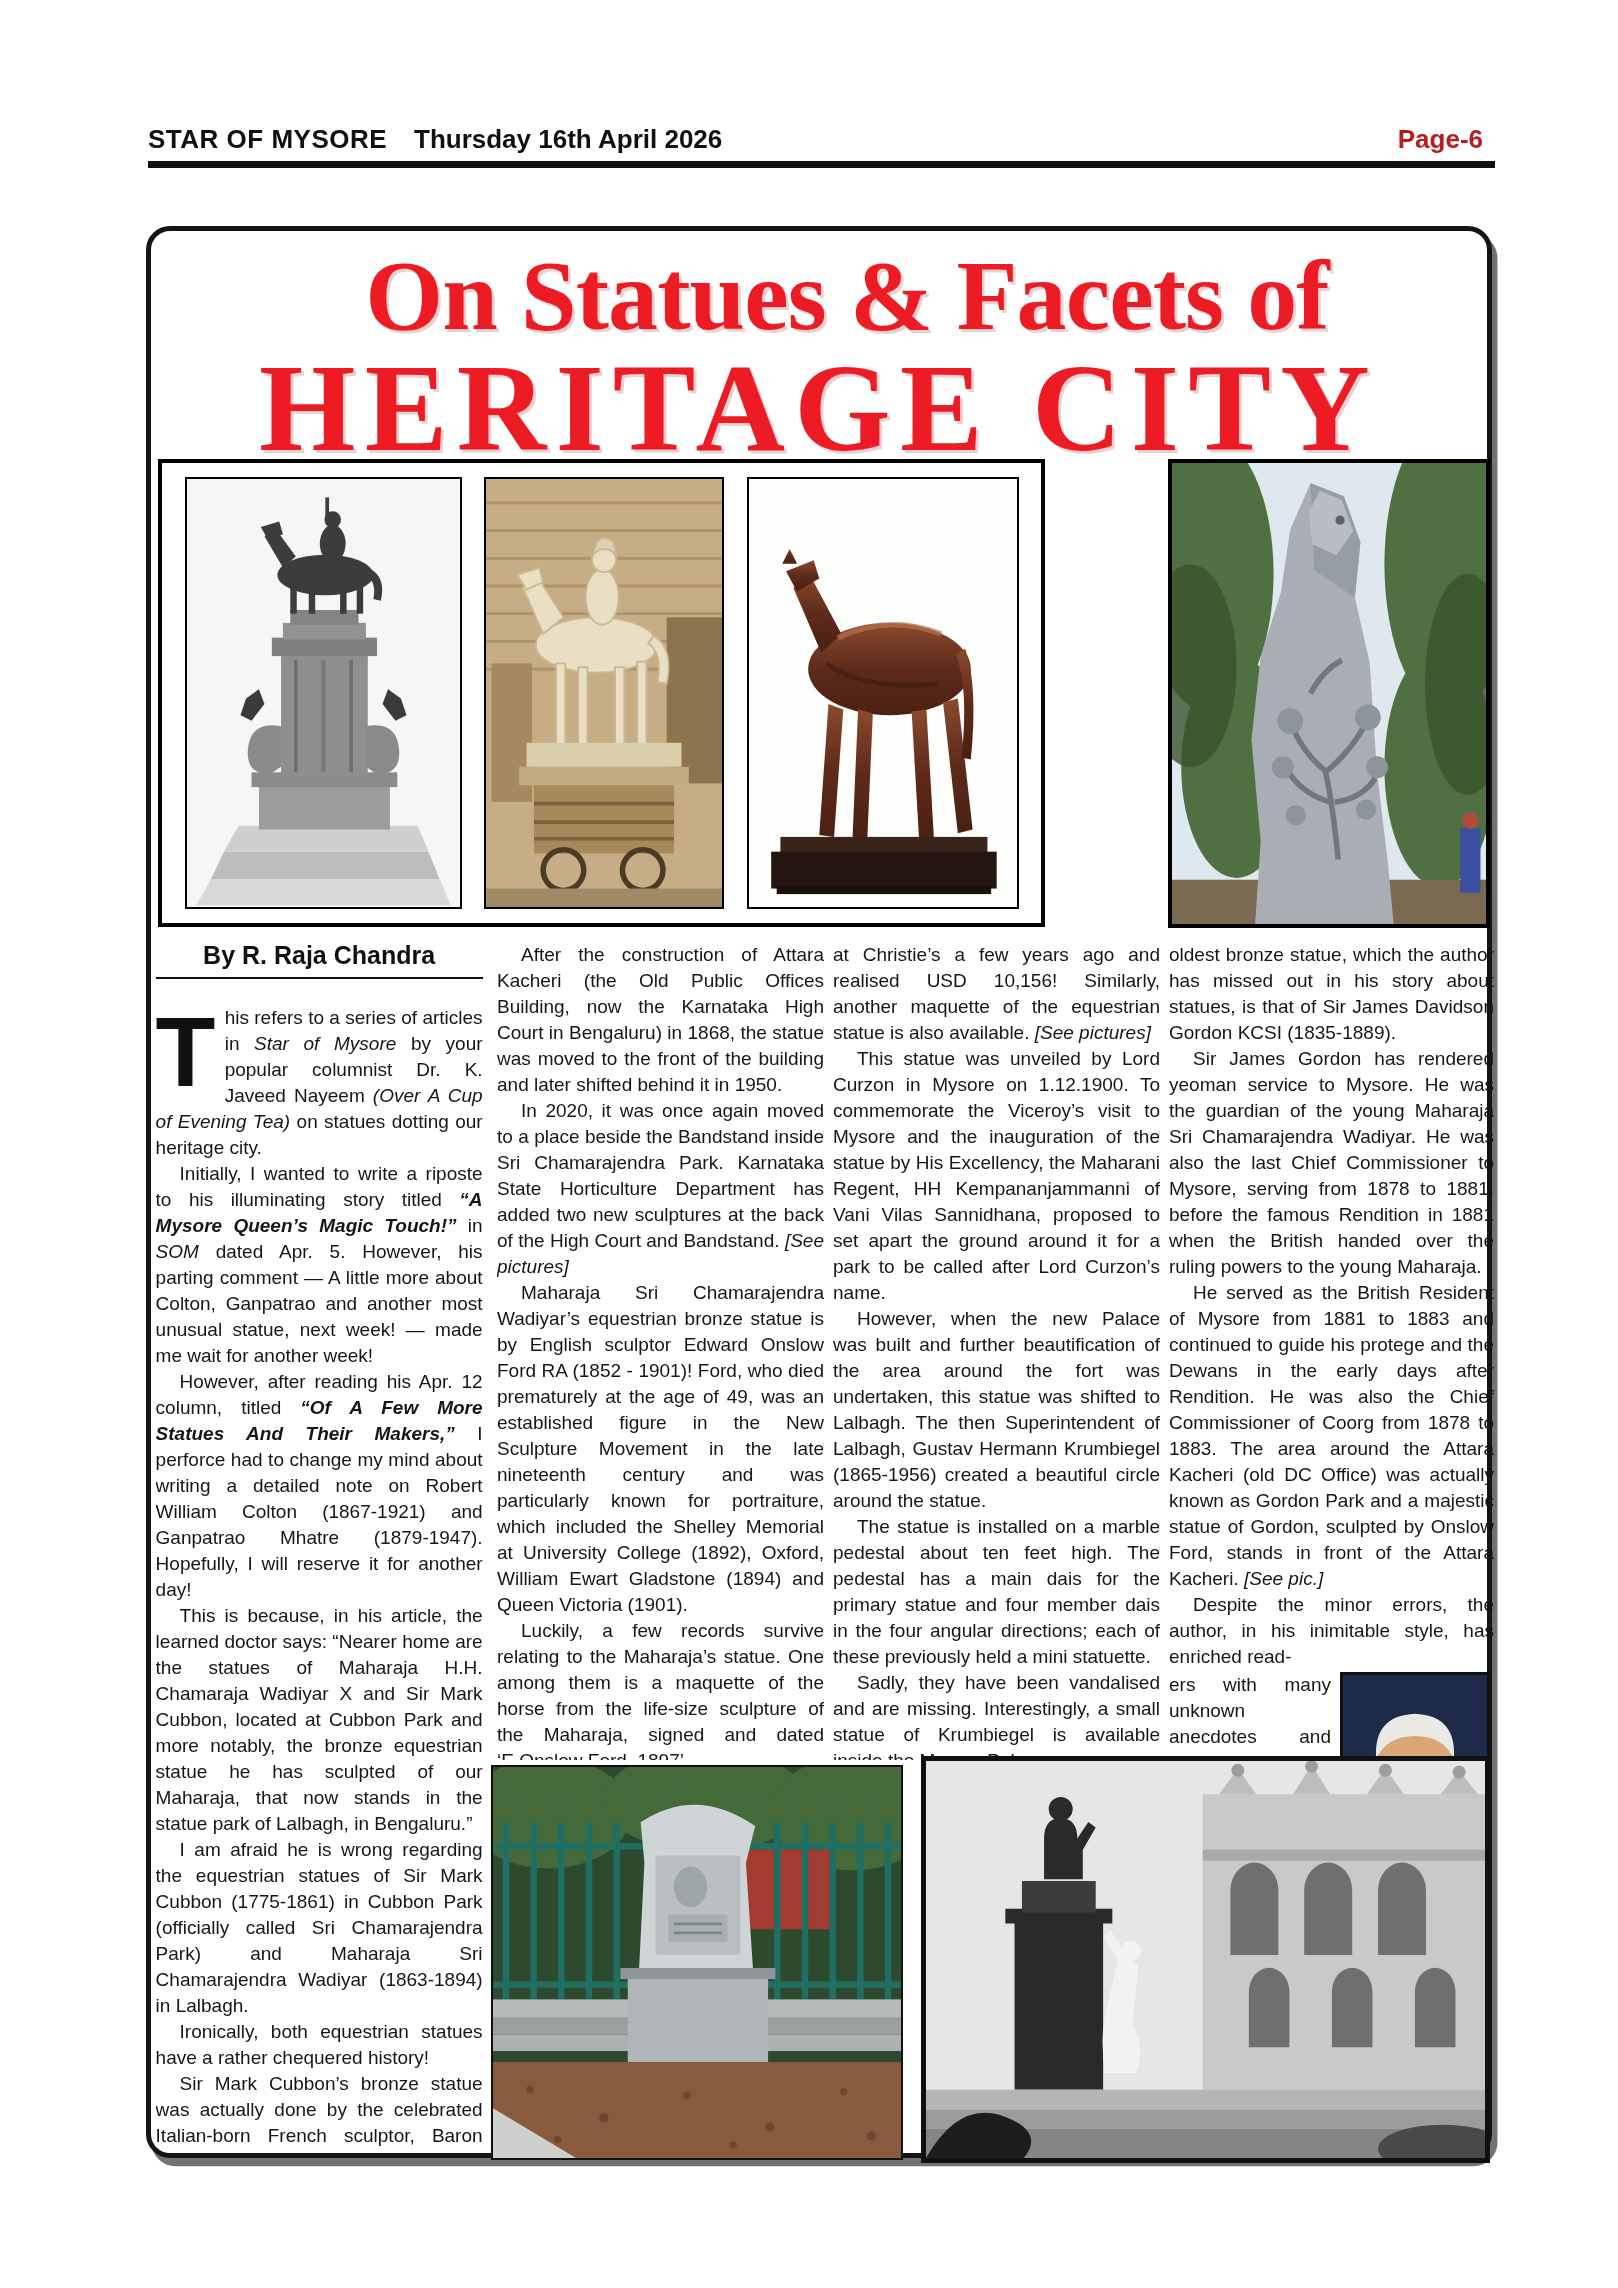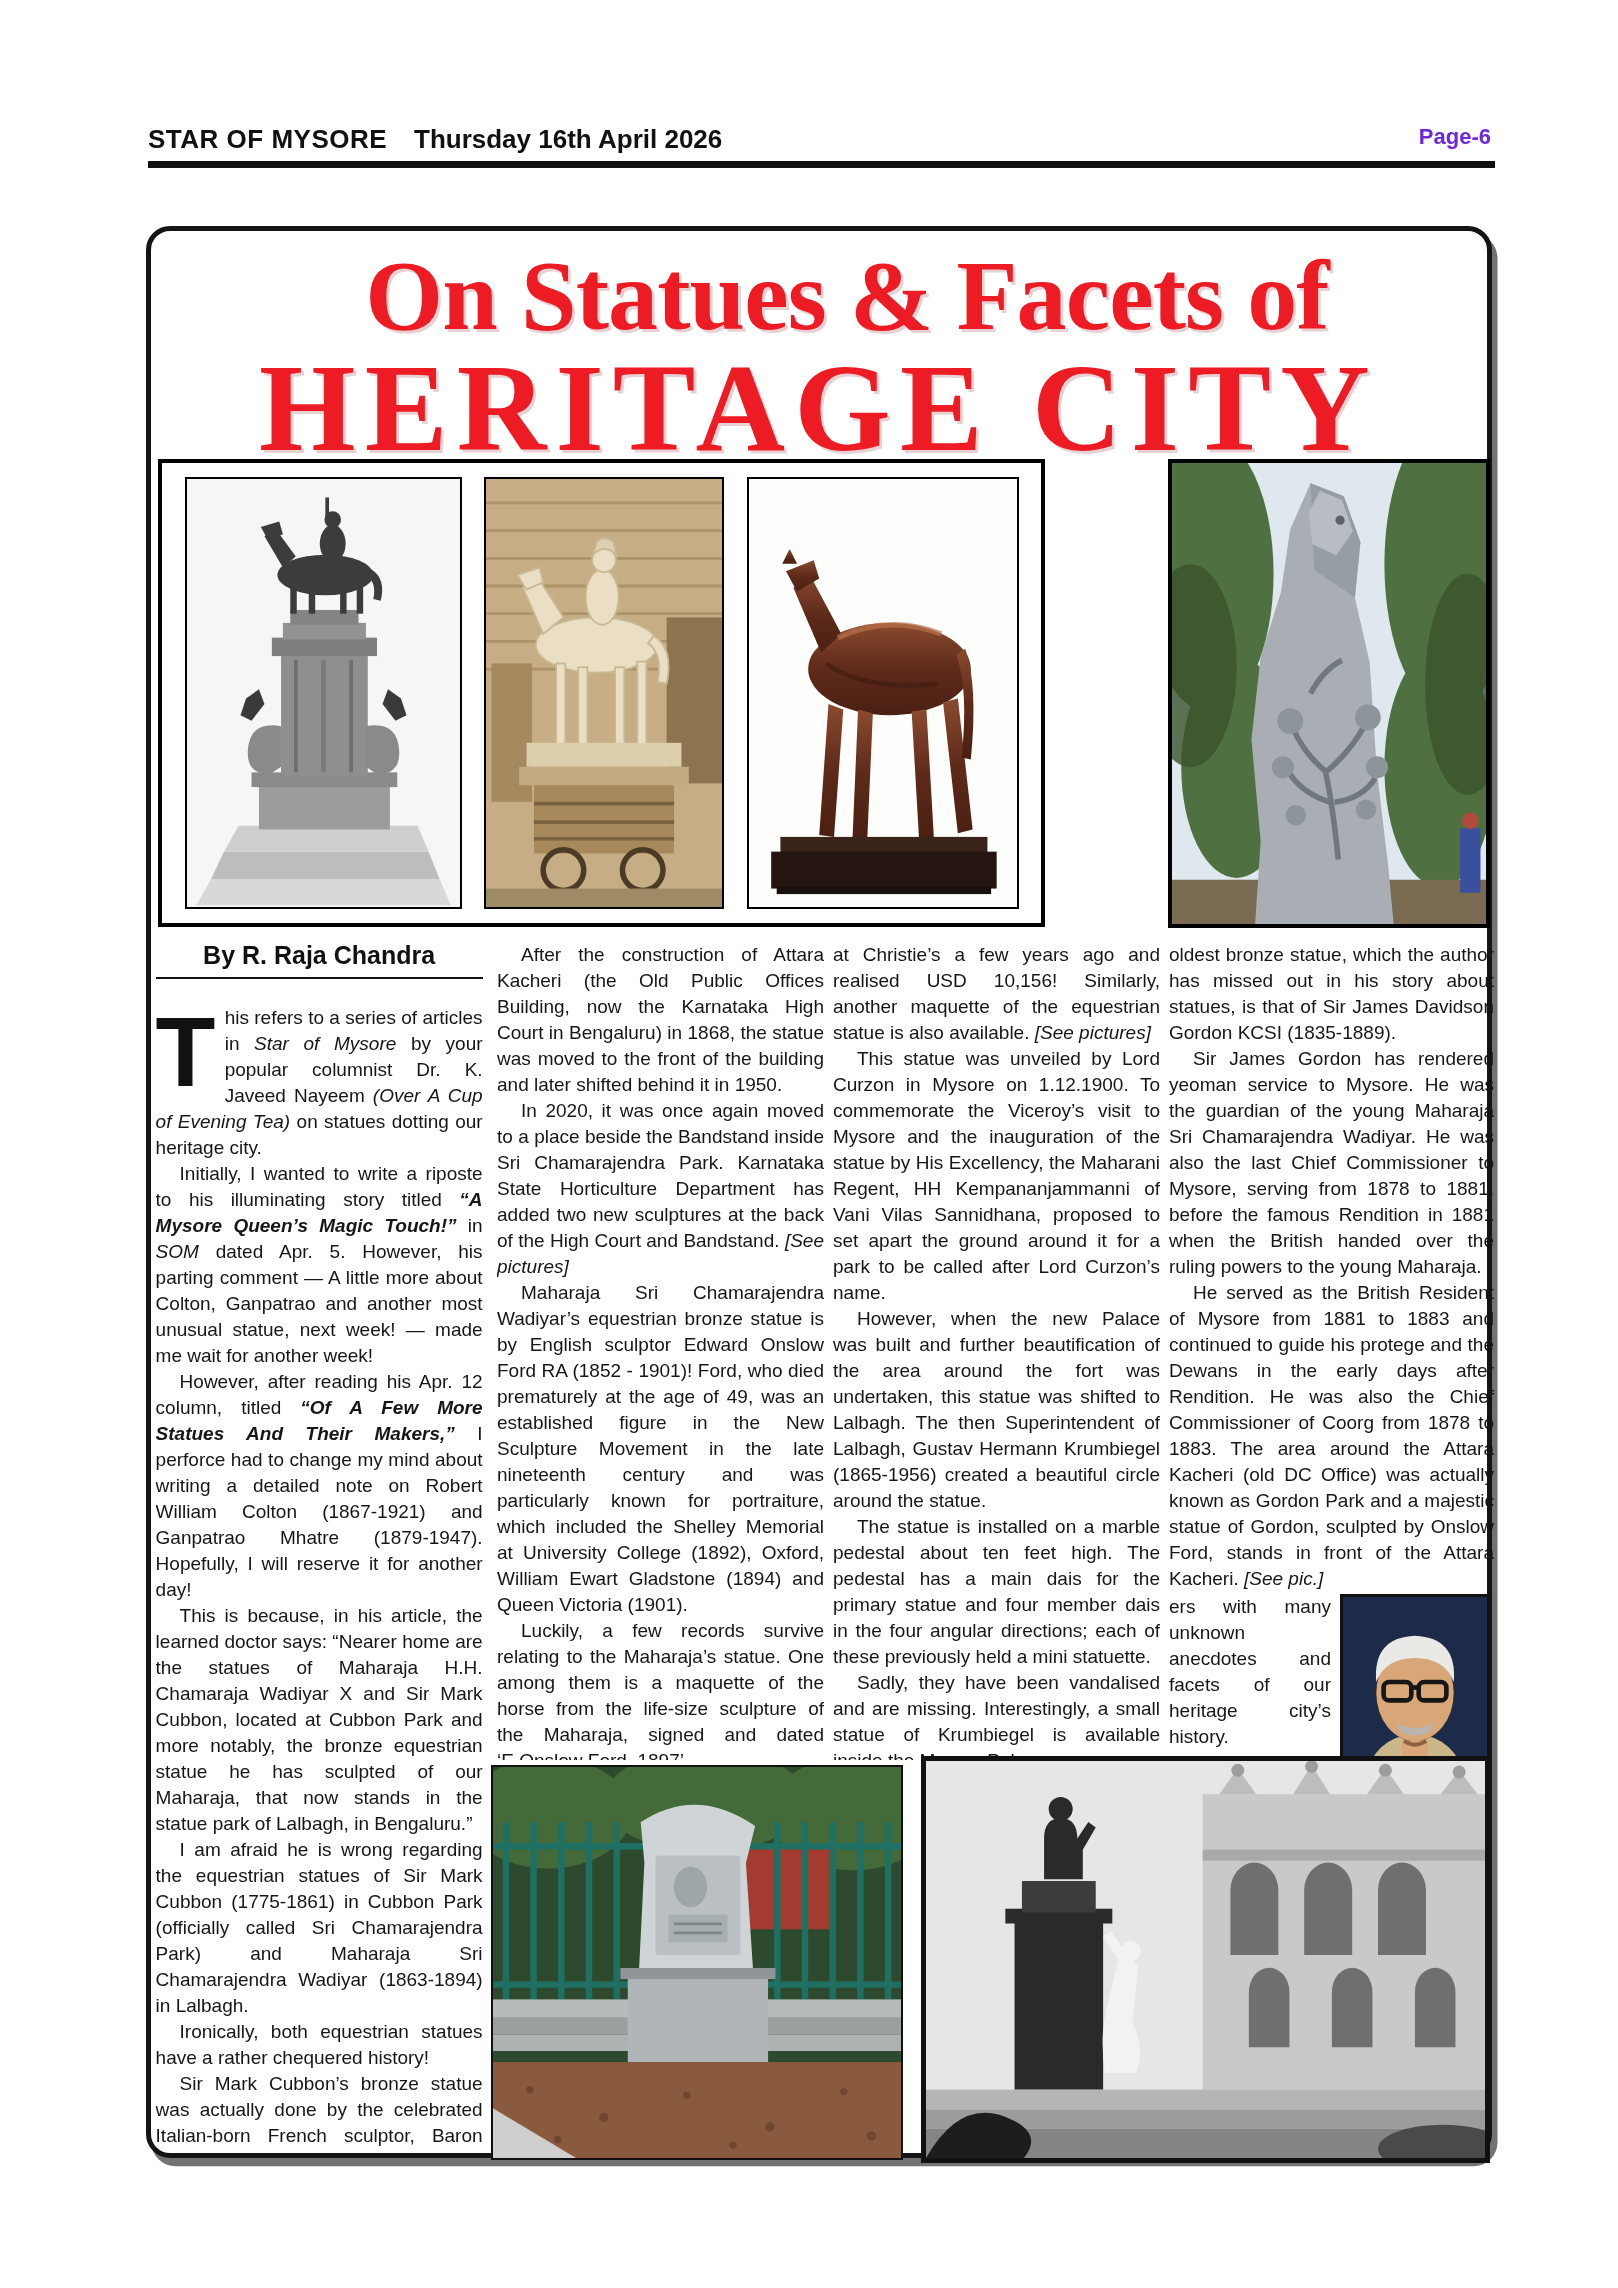--- a/index.html
+++ b/index.html
@@ -5,21 +5,21 @@
   html,body{margin:0;padding:0;}
   body{width:1619px;height:2289px;position:relative;background:#ffffff;
        font-family:"Liberation Sans", sans-serif;color:#1a1a1a;}
   figure{margin:0;padding:0;}
   svg{display:block;width:100%;height:100%;}
 
   
   .masthead-row{position:absolute;left:148px;top:124px;width:1347px;height:33px;}
   .mast{position:absolute;left:0;top:0;font-size:26px;font-weight:bold;letter-spacing:0.5px;color:#111;}
   .mdate{position:absolute;left:266px;top:0;font-size:26px;font-weight:bold;color:#111;}
-  .pageno{position:absolute;right:4px;top:0;font-size:22px;font-weight:bold;color:#6d28d9;}
+  .pageno{position:absolute;right:12px;top:0;font-size:26px;font-weight:bold;color:#b91c1c;}
   .rule{position:absolute;left:148px;top:161px;width:1347px;height:6.5px;background:#111;}
 
   
   .content-box{position:absolute;left:146px;top:226px;width:1336px;height:1922px;
       border:5.5px solid #141414;border-radius:24px;background:#fff;
       box-shadow:5.5px 8.3px 0 rgba(0,0,0,0.55);}
 
   .hl1{position:absolute;top:14.8px;left:0;width:100%;text-align:center;
       font-family:"Liberation Serif", serif;font-weight:bold;font-size:100px;line-height:1;
       color:#ed1b24;letter-spacing:-0.9px;text-shadow:2.8px 2.8px 0 rgba(130,0,10,0.18);padding-left:28px;}
@@ -266,20 +266,21 @@
           <p class="para"><span>The statue is installed on a marble pedestal about ten feet high. The pedestal has a main dais for the primary statue and four member dais in the four angular directions; each of these previously held a mini statuette.</span></p>
           <p class="para"><span>Sadly, they have been vandalised and are missing. Interestingly, a small statue of Krumbiegel is available inside the Mysore Palace.</span></p>
         </div>
     </div>
 
     <div class="col c4">
       <div class="paras">
           <p class="para ni"><span>oldest bronze statue, which the author has missed out in his story about statues, is that of Sir James Davidson Gordon KCSI (1835-1889).</span></p>
           <p class="para"><span>Sir James Gordon has rendered yeoman service to Mysore. He was the guardian of the young Maharaja Sri Chamarajendra Wadiyar. He was also the last Chief Commissioner to Mysore, serving from 1878 to 1881, before the famous Rendition in 1881 when the British handed over the ruling powers to the young Maharaja.</span></p>
           <p class="para"><span>He served as the British Resident of Mysore from 1881 to 1883 and continued to guide his protege and the Dewans in the early days after Rendition. He was also the Chief Commissioner of Coorg from 1878 to 1883. The area around the Attara Kacheri (old DC Office) was actually known as Gordon Park and a majestic statue of Gordon, sculpted by Onslow Ford, stands in front of the Attara Kacheri. </span><span class="it">[See pic.]</span></p>
+          <p class="para"><span>Despite the minor errors, the author, in his inimitable style, has enriched read-</span></p>
         </div>
       <div class="tail">
         <div class="tail-left">
           <p class="para ni">ers with many unknown anecdotes and facets of our heritage city’s history.</p>
           <div class="credit-rule"></div>
           <div class="credit">
             <div>[Author Raja Chandra</div>
             <div>is a member of erstwhile</div>
             <div>Mysore royal family]</div>
           </div>

